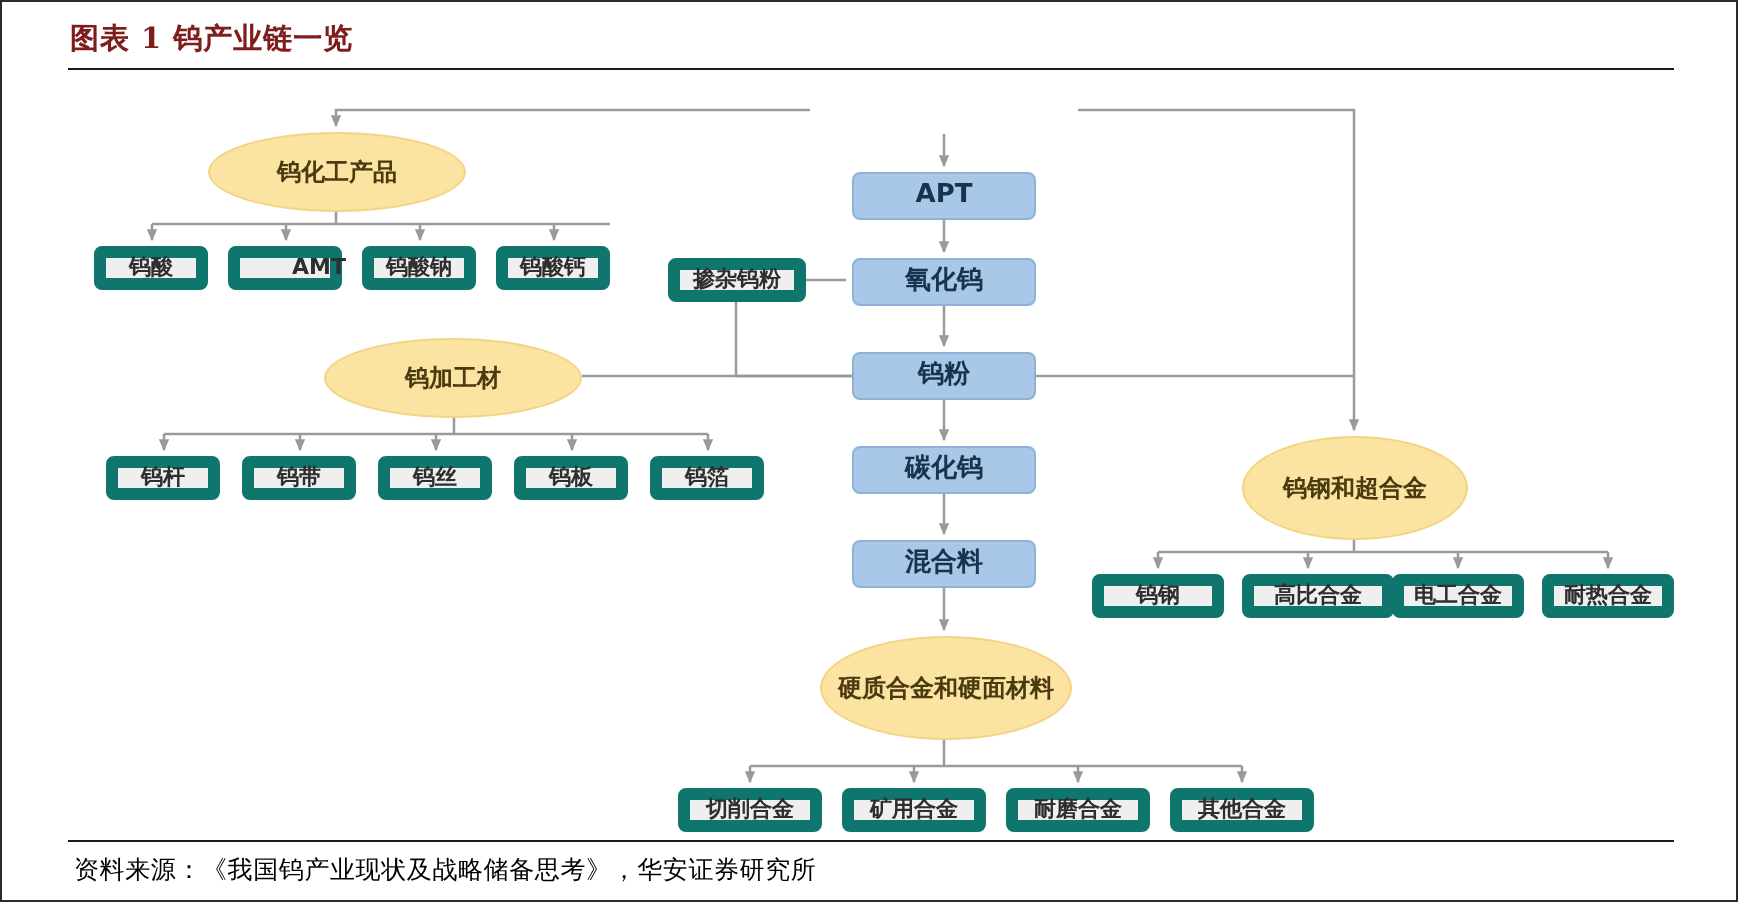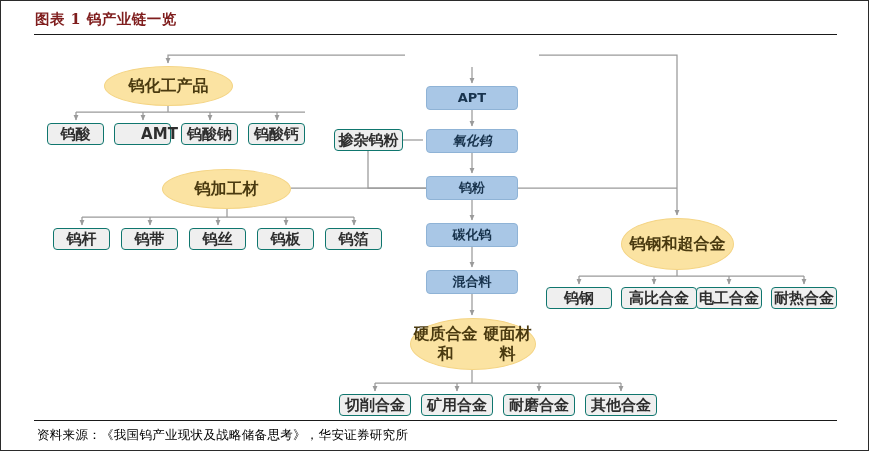--- a/index.html
+++ b/index.html
@@ -21,24 +21,24 @@
   
   #canvas{position:absolute;left:0;top:37px;width:869px;height:382px;}
   #wires{position:absolute;left:0;top:0;width:869px;height:382px;}
 
   .node{position:absolute;box-sizing:border-box;display:flex;align-items:center;
         justify-content:center;text-align:center;font-weight:bold;color:#1c1c1c;
         font-family:"DejaVu Sans","Liberation Sans",sans-serif;line-height:1.22;}
 
   .blue{background:#a9c7e6;border:1px solid #8fb3d6;border-radius:4px;
         font-size:13px;color:#18334d;}
-  .gray{background:#efefef;border:1px solid #0f766e;border-radius:4px;
-        font-size:15px;color:#2e2e2e;}
+  .gray{background:#efefef;border:6px solid #0f766e;border-radius:4px;
+        font-size:11px;color:#2e2e2e;}
   .ellipse{background:#fbe3a2;border:1px solid #f4d484;border-radius:50%;
-           font-size:16px;color:#4a3a10;}
+           font-size:12px;color:#4a3a10;}
 </style>
 </head>
 <body>
 
 <div id="page">
 
   <div id="title-bar">
     <div id="title-text">图表 1 钨产业链一览</div>
     <div id="title-rule"></div>
   </div>
@@ -98,21 +98,21 @@
         <path d="M578,238 L578,246" marker-end="url(#arw)"></path>
         <path d="M653,238 L653,246" marker-end="url(#arw)"></path>
         <path d="M728,238 L728,246" marker-end="url(#arw)"></path>
         <path d="M803,238 L803,246" marker-end="url(#arw)"></path>
       </g>
     </svg>
 
       <div class="node blue" style="left: 425px; top: 48px; width: 92px; height: 24px;">
         <span>APT</span>
       </div>
-      <div class="node blue" style="left: 425px; top: 91px; width: 92px; height: 24px; font-style: italic;">
+      <div class="node blue" style="left: 425px; top: 91px; width: 92px; height: 24px;">
         <span>氧化钨</span>
       </div>
       <div class="node blue" style="left: 425px; top: 138px; width: 92px; height: 24px;">
         <span>钨粉</span>
       </div>
       <div class="node blue" style="left: 425px; top: 185px; width: 92px; height: 24px; align-items: center;">
         <span>碳化钨</span>
       </div>
       <div class="node blue" style="left: 425px; top: 232px; width: 92px; height: 24px;">
         <span>混合料</span>

